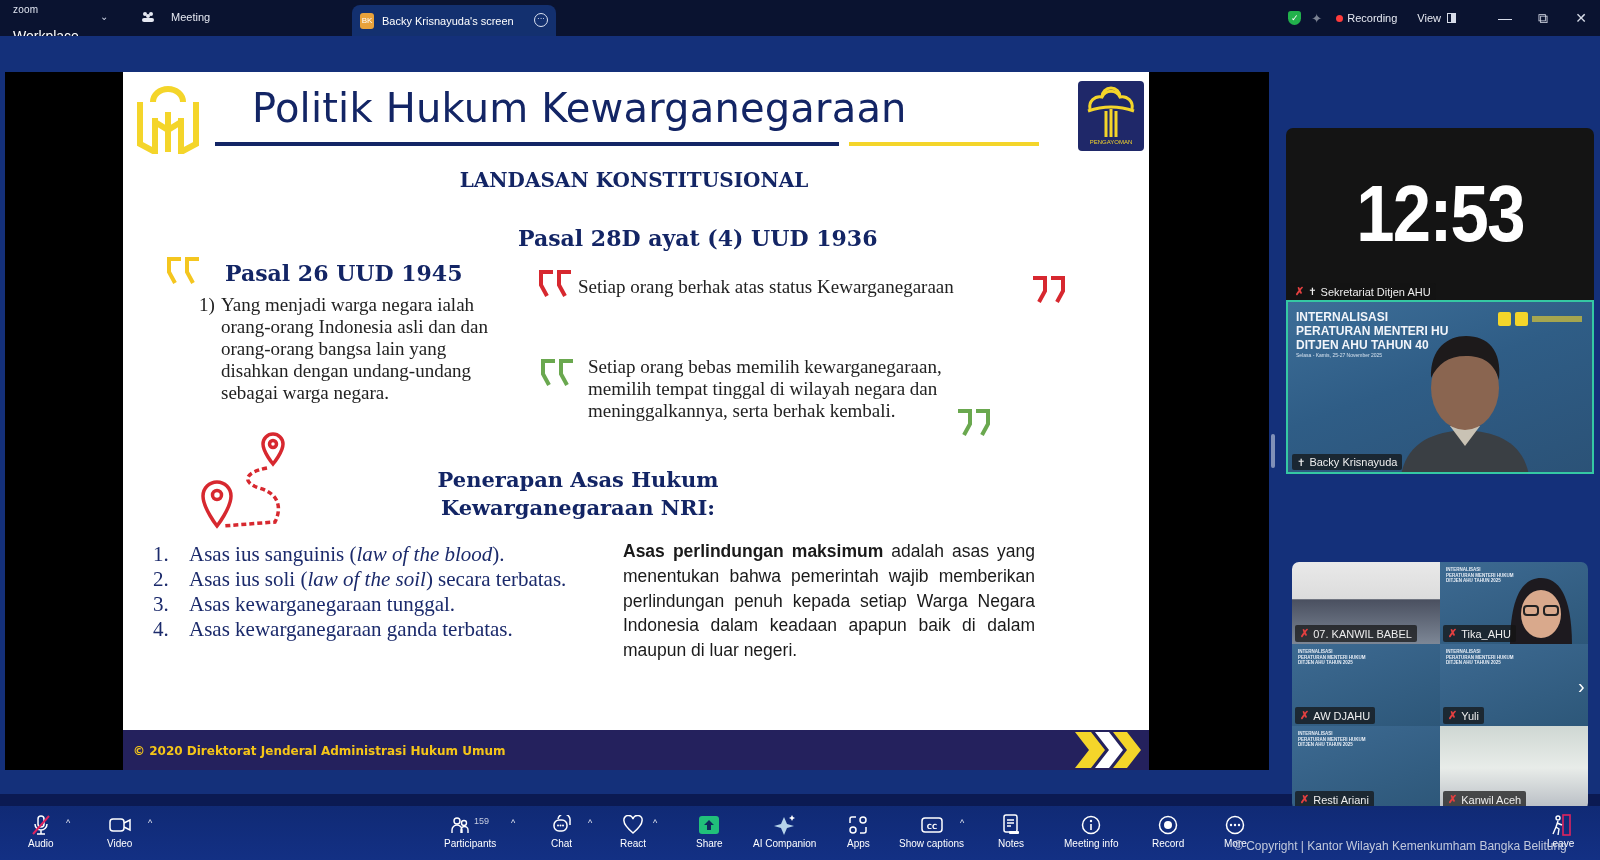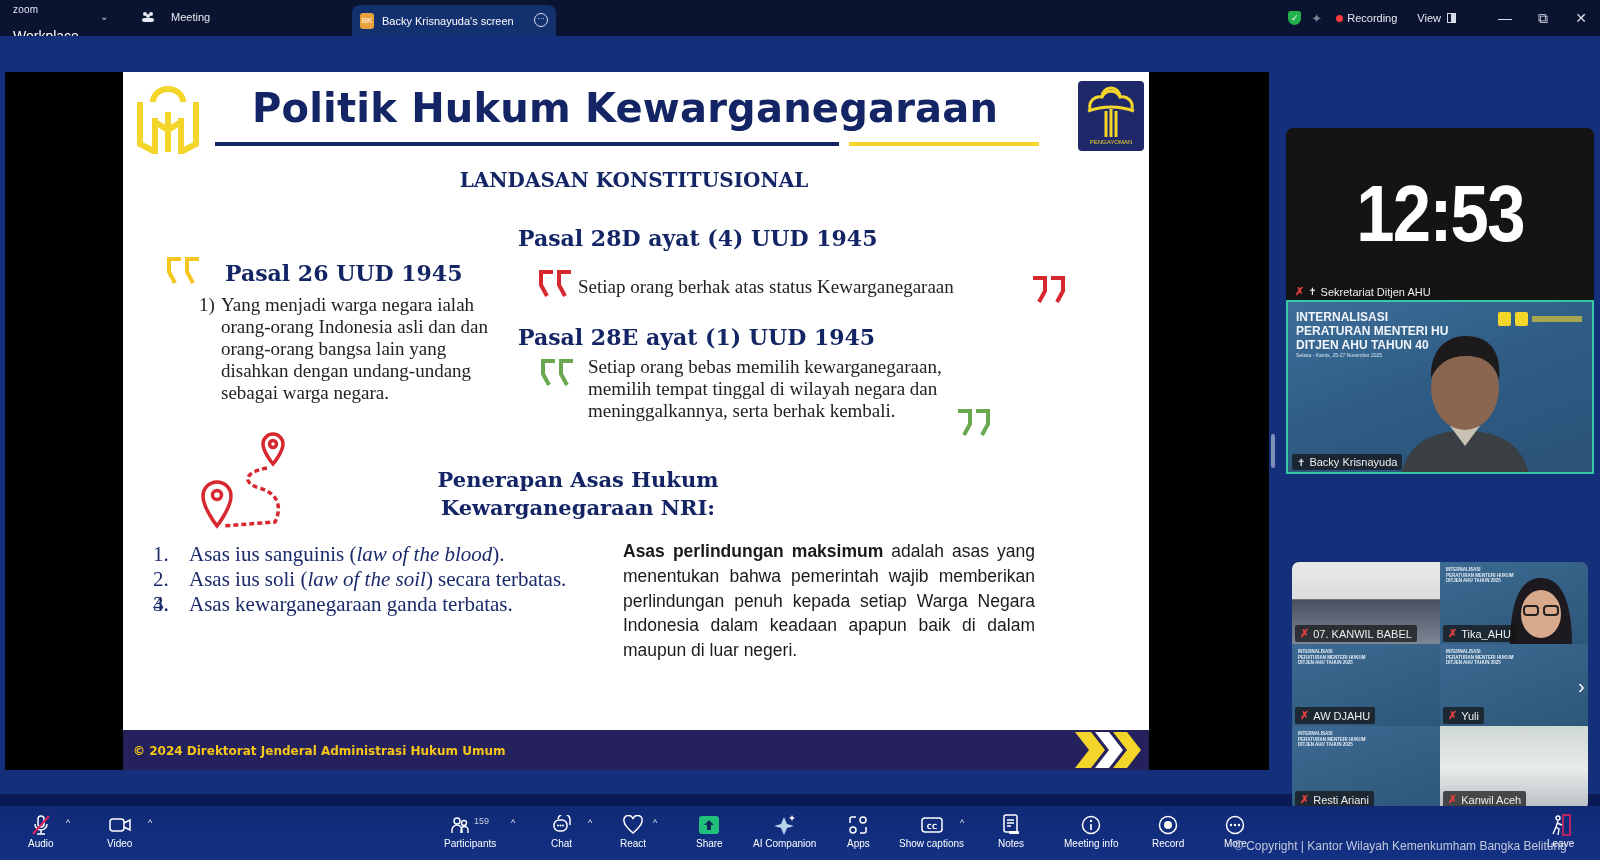--- a/index.html
+++ b/index.html
@@ -24,21 +24,21 @@
   .view { display: flex; align-items: center; font-size: 11px; color: #e6e9f2; margin-right: 30px; }
   .view-icon { width: 9px; height: 10px; border: 1.2px solid #d7dce8; margin-left: 6px; background: linear-gradient(90deg, transparent 50%, #d7dce8 50%); }
   .win-btn { width: 38px; text-align: center; font-size: 14px; color: #d7dce8; }
 
   
   .stage { position: absolute; left: 0; top: 36px; width: 1600px; height: 758px; background: #14307a; }
   .share-area { position: absolute; left: 5px; top: 36px; width: 1264px; height: 698px; background: #000; }
   .slide { position: absolute; left: 118px; top: 0; width: 1026px; height: 698px; background: #fff; color: #1b2a6b; overflow: hidden; }
 
   .ahu-logo { position: absolute; left: 12px; top: 10px; width: 66px; height: 72px; }
-  .slide-title { position: absolute; left: 129px; top: 13px; font-size: 40px; font-weight: 700; color: #132565; letter-spacing: 0.2px; font-family: "DejaVu Sans", sans-serif; }
+  .slide-title { position: absolute; left: 129px; top: 13px; font-size: 40px; font-weight: 400; color: #132565; letter-spacing: 0.2px; font-family: "DejaVu Sans", sans-serif; }
   .underline-navy { position: absolute; left: 92px; top: 70px; width: 624px; height: 4px; background: #132565; }
   .underline-yellow { position: absolute; left: 726px; top: 70px; width: 190px; height: 4px; background: #f4d52a; }
   .pengayoman { position: absolute; left: 955px; top: 9px; width: 66px; height: 70px; background: #1f2869; border-radius: 4px; }
   .landasan { position: absolute; left: 0; width: 100%; top: 96px; text-align: center; font-family: "DejaVu Serif", serif; font-weight: 700; font-size: 20px; color: #132565; padding-right: 4px; }
 
   .quote-svg { position: absolute; }
   .pasal-head { position: absolute; font-family: "DejaVu Serif", serif; font-weight: 700; color: #132565; font-size: 22px; }
   .serif-body { position: absolute; font-family: "Liberation Serif", serif; color: #222; font-size: 19px; line-height: 22px; }
 
   .p26-list { left: 76px; top: 222px; width: 290px; }
@@ -170,36 +170,35 @@
           <path d="M16 3 H4 V16 L10 27"></path>
           <path d="M34 3 H22 V16 L28 27"></path>
         </g>
     </svg>
     <div class="pasal-head" style="left:102px;top:188px;">Pasal 26 UUD 1945</div>
     <div class="serif-body p26-list">
       <span class="num">1)</span>
       <div class="txt">Yang menjadi warga negara ialah orang-orang Indonesia asli dan dan orang-orang bangsa lain yang disahkan dengan undang-undang sebagai warga negara.</div>
     </div>
 
-    <div class="pasal-head" style="left:395px;top:153px;">Pasal 28D ayat (4) UUD 1945</div>
+    <div class="pasal-head" style="left:395px;top:153px;">Pasal 28D ayat (4) UUD 1936</div>
     <svg class="quote-svg" style="left:414px;top:197px;" width="38" height="30" viewBox="0 0 38 30">
       <g fill="none" stroke="#d7282f" stroke-width="4">
           <path d="M16 3 H4 V16 L10 27"></path>
           <path d="M34 3 H22 V16 L28 27"></path>
         </g>
     </svg>
     <div class="serif-body" style="left:455px;top:204px;white-space:nowrap;">Setiap orang berhak atas status Kewarganegaraan</div>
     <svg class="quote-svg" style="left:906px;top:203px;" width="38" height="30" viewBox="0 0 38 30">
       <g fill="none" stroke="#d7282f" stroke-width="4">
           <path d="M4 3 H16 V16 L10 27"></path>
           <path d="M22 3 H34 V16 L28 27"></path>
         </g>
     </svg>
 
-    <div class="pasal-head" style="left:395px;top:252px;">Pasal 28E ayat (1) UUD 1945</div>
     <svg class="quote-svg" style="left:416px;top:286px;" width="38" height="30" viewBox="0 0 38 30">
       <g fill="none" stroke="#6aa84f" stroke-width="4">
           <path d="M16 3 H4 V16 L10 27"></path>
           <path d="M34 3 H22 V16 L28 27"></path>
         </g>
     </svg>
     <div class="serif-body" style="left:465px;top:284px;width:440px;">
       <div>Setiap orang bebas memilih kewarganegaraan,</div>
       <div>memilih tempat tinggal di wilayah negara dan</div>
       <div>meninggalkannya, serta berhak kembali.</div>
@@ -227,33 +226,33 @@
     </div>
 
     <div class="asas-list">
       <div class="asas-item">
         <span class="n">1.</span><span>Asas ius sanguinis (</span><i>law of the blood</i><span>).</span>
       </div>
       <div class="asas-item">
         <span class="n">2.</span><span>Asas ius soli (</span><i>law of the soil</i><span>) secara terbatas.</span>
       </div>
       <div class="asas-item">
-        <span class="n">3.</span>
+        <span class="n">3.</span><span>Asas kewarganegaraan tunggal.</span>
       </div>
       <div class="asas-item">
         <span class="n">4.</span><span>Asas kewarganegaraan ganda terbatas.</span>
       </div>
     </div>
 
     <div class="perlindungan">
       <b>Asas perlindungan maksimum</b><span> adalah asas yang menentukan bahwa pemerintah wajib memberikan perlindungan penuh kepada setiap Warga Negara Indonesia dalam keadaan apapun baik di dalam maupun di luar negeri.</span>
     </div>
 
     <div class="slide-footer">
-      <div class="footer-text">© 2024 Direktorat Jenderal Administrasi Hukum Umum</div>
+      <div class="footer-text">© 2020 Direktorat Jenderal Administrasi Hukum Umum</div>
       <svg class="chevrons" viewBox="0 0 72 40">
         <path d="M2 2 H18 L32 20 L18 38 H2 L16 20 Z" fill="#f4d52a"></path>
         <path d="M22 2 H36 L50 20 L36 38 H22 L36 20 Z" fill="#ffffff"></path>
         <path d="M40 2 H54 L68 20 L54 38 H40 L54 20 Z" fill="#f4d52a"></path>
       </svg>
     </div>
   </div>
 </div>
 
 <div class="clock-tile" style="left:1286px;top:128px;">

